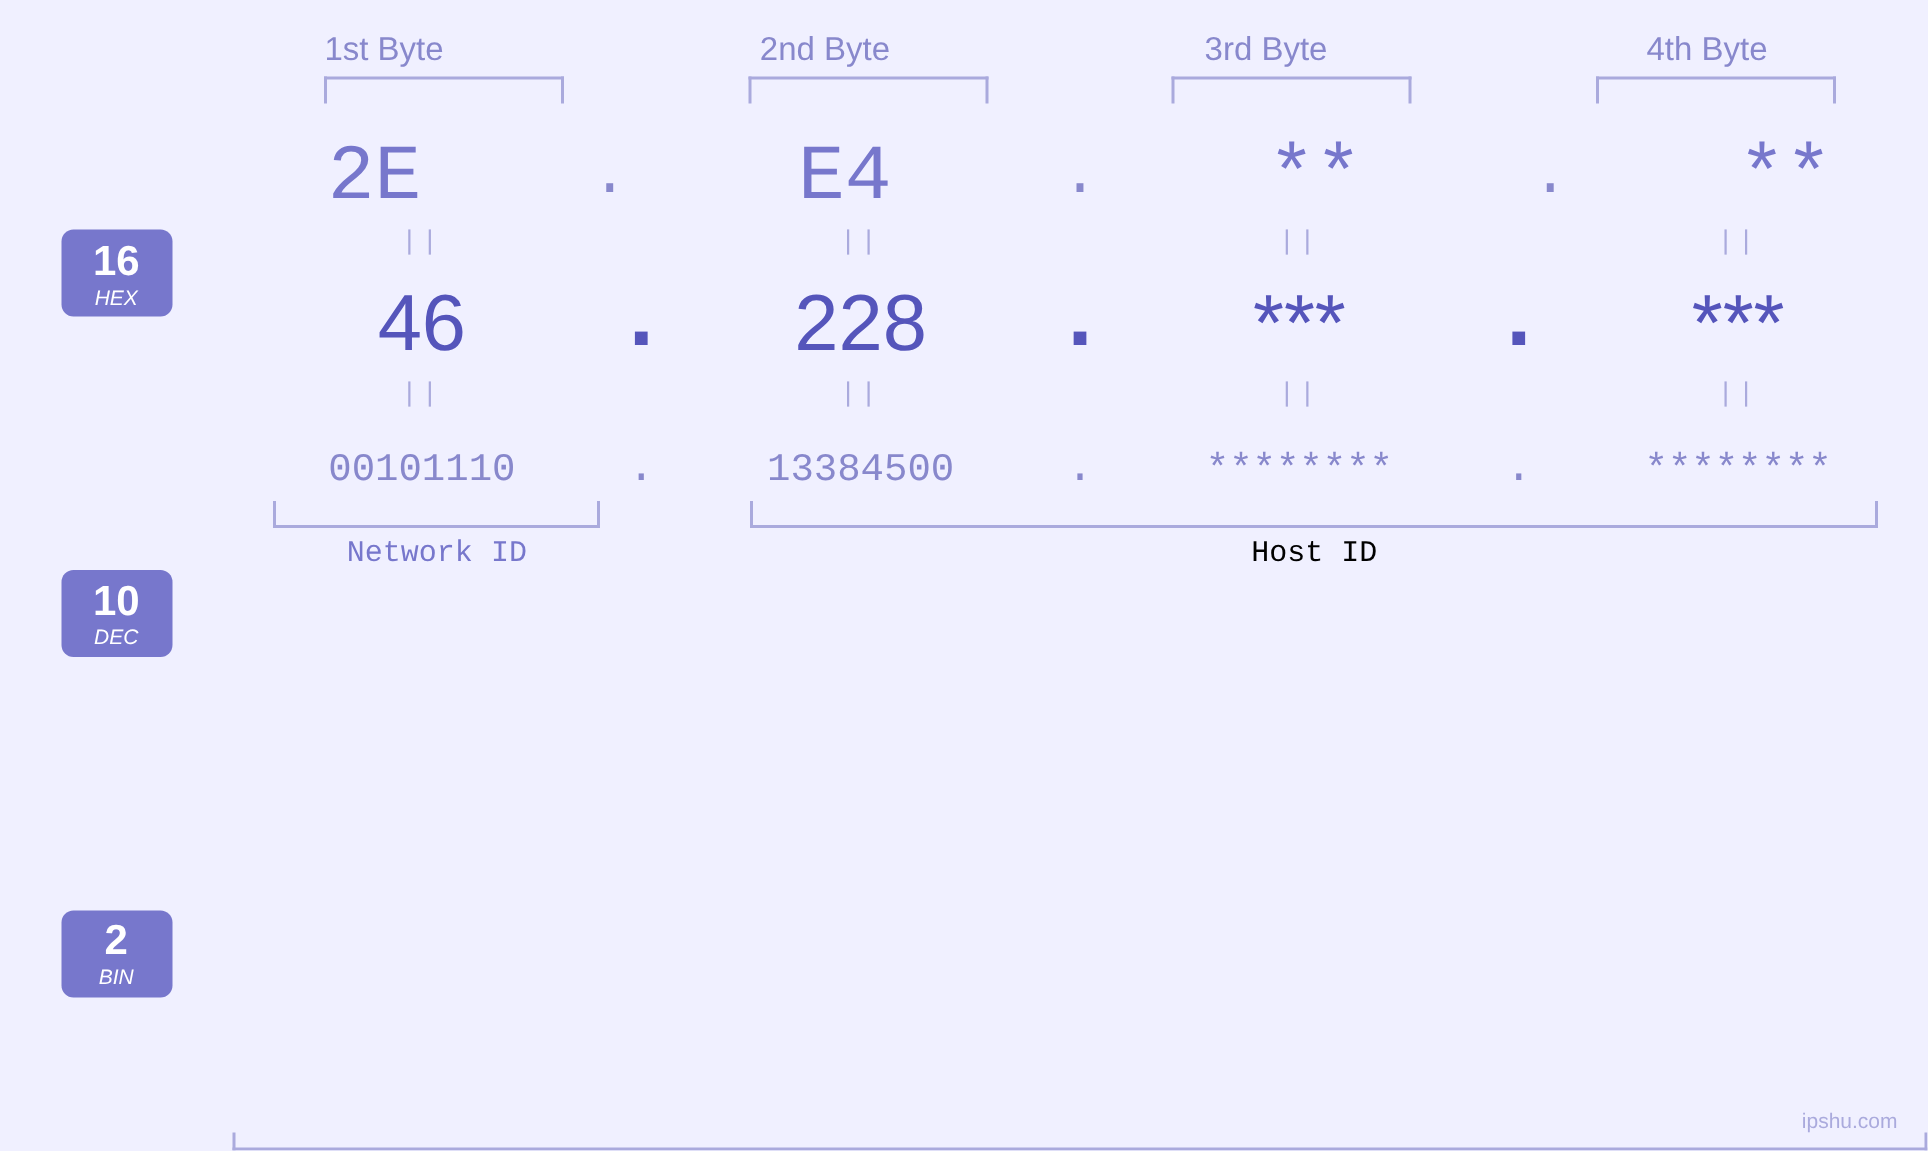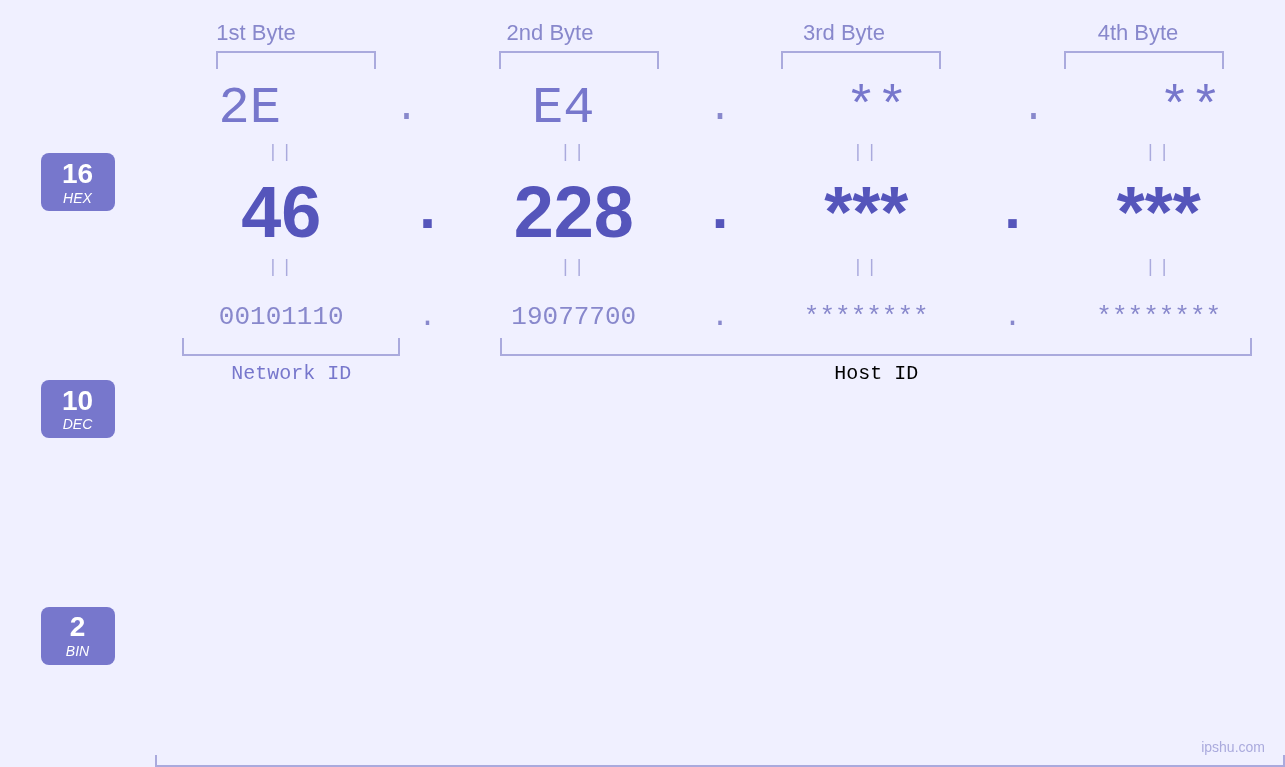--- a/index.html
+++ b/index.html
@@ -106,21 +106,21 @@
     }
 
     
     .value-row {
       display: flex;
       align-items: center;
       justify-content: center;
     }
 
     .hex-row {
-      margin-top: 10px;
+      margin-top: 20px;
       gap: 42px;
     }
 
     .dec-row {
       margin-top: 5px;
     }
 
     .bin-row {
       margin-top: 19px;
     }
@@ -151,22 +151,22 @@
 
     
     .hex-val {
       font-size: 52px;
       color: #7777cc;
       font-family: 'Courier New', Courier, monospace;
     }
 
     
     .dec-val {
-      font-size: 72px;
-      font-weight: bold;
+      font-size: 53px;
+      font-weight: normal;
       color: #5555bb;
       font-family: Arial, sans-serif;
     }
 
     
     .bin-val {
       font-size: 26px;
       color: #8888cc;
       font-family: 'Courier New', Courier, monospace;
     }
@@ -330,21 +330,21 @@
             <span class="parallel">||</span>
           </div>
       </div>
 
       <div class="value-row bin-row">
         <div class="cell">
           <span class="bin-val">00101110</span>
         </div>
         <div class="sep dot-bin">.</div>
         <div class="cell">
-          <span class="bin-val">19077700</span>
+          <span class="bin-val">13384500</span>
         </div>
         <div class="sep dot-bin">.</div>
         <div class="cell">
           <span class="bin-val">********</span>
         </div>
         <div class="sep dot-bin">.</div>
         <div class="cell">
           <span class="bin-val">********</span>
         </div>
       </div>

